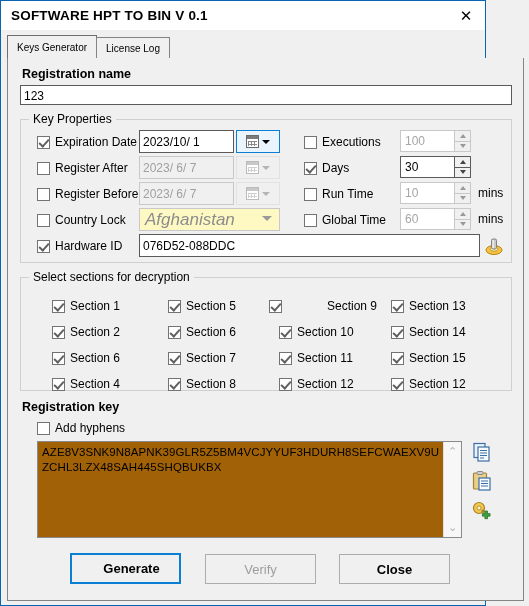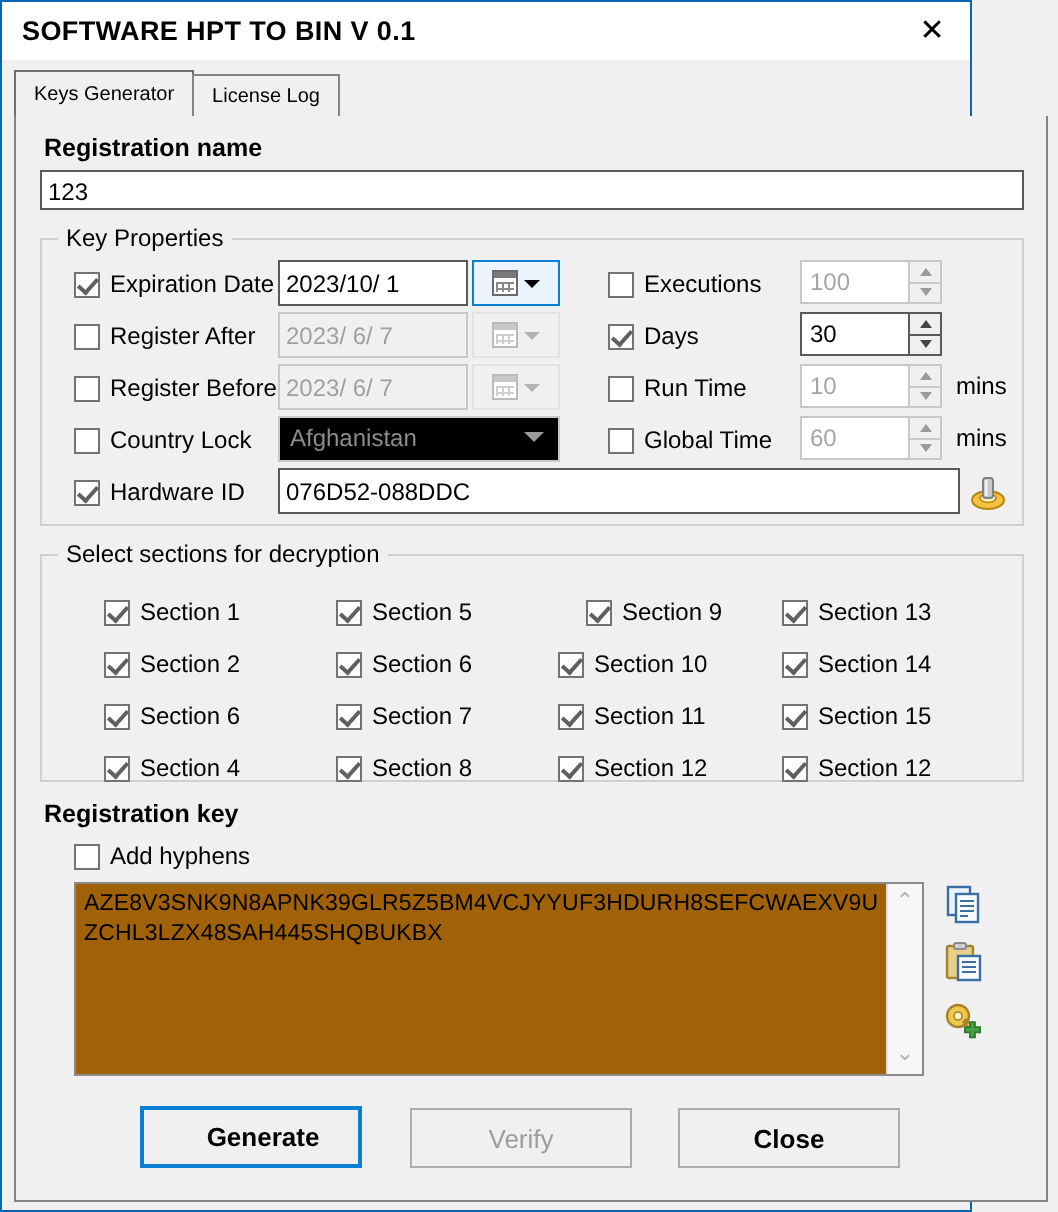--- a/index.html
+++ b/index.html
@@ -71,22 +71,22 @@
     content:"";position:absolute;left:1px;top:5px;right:1px;bottom:1px;
     background:repeating-linear-gradient(to bottom,#8a8a8a 0 1px,transparent 1px 3px),
                repeating-linear-gradient(to right,#8a8a8a 0 1px,transparent 1px 3px);
   }
   .cal-ico.dim{border-color:#bbb;}
   .cal-ico.dim::before{background:#c8c8c8;}
   .cal-ico.dim::after{background:repeating-linear-gradient(to bottom,#cfcfcf 0 1px,transparent 1px 3px),
                repeating-linear-gradient(to right,#cfcfcf 0 1px,transparent 1px 3px);}
   .caret{width:0;height:0;border-left:4px solid transparent;border-right:4px solid transparent;border-top:4px solid #000;}
   .caret.dim{border-top-color:#b4b4b4;}
-  .combo{position:absolute;box-sizing:border-box;background:#000000;border:1px solid #c8c8c8;
-    height:22px;line-height:20px;padding-left:5px;color:#8c8c8c;font-size:12px;}
+  .combo{position:absolute;box-sizing:border-box;background:#fef9c3;border:1px solid #c8c8c8;
+    height:22px;line-height:20px;padding-left:5px;color:#8c8c8c;font-size:17px;font-style:italic;}
   .combo .arw{position:absolute;right:7px;top:7px;width:0;height:0;
     border-left:5px solid transparent;border-right:5px solid transparent;border-top:5px solid #9a9a9a;}
   
   .spin{position:absolute;box-sizing:border-box;display:flex;}
   .spin .val{
     flex:1;background:#fff;border:1px solid #c8c8c8;border-right:none;box-sizing:border-box;
     height:22px;line-height:20px;padding-left:4px;color:#a6a6a6;font-size:12px;
   }
   .spin.on .val{border-color:#5a5a5a;color:#000;}
   .spin .btns{width:17px;height:22px;display:flex;flex-direction:column;box-sizing:border-box;}
@@ -275,21 +275,21 @@
     </div>
 
     <div class="cb" style="left:44px;top:241px;">
       <span class="box checked"></span>
       <span class="lbl">Section 1</span>
       </div>
     <div class="cb" style="left:160px;top:241px;">
       <span class="box checked"></span>
       <span class="lbl">Section 5</span>
       </div>
-    <div class="cb" style="left:285px;top:241px;">
+    <div class="cb" style="left:261px;top:241px;gap:40px;">
       <span class="box checked"></span>
       <span class="lbl">Section 9</span>
       </div>
     <div class="cb" style="left:383px;top:241px;">
       <span class="box checked"></span>
       <span class="lbl">Section 13</span>
       </div>
 
     <div class="cb" style="left:44px;top:267px;">
       <span class="box checked"></span>

